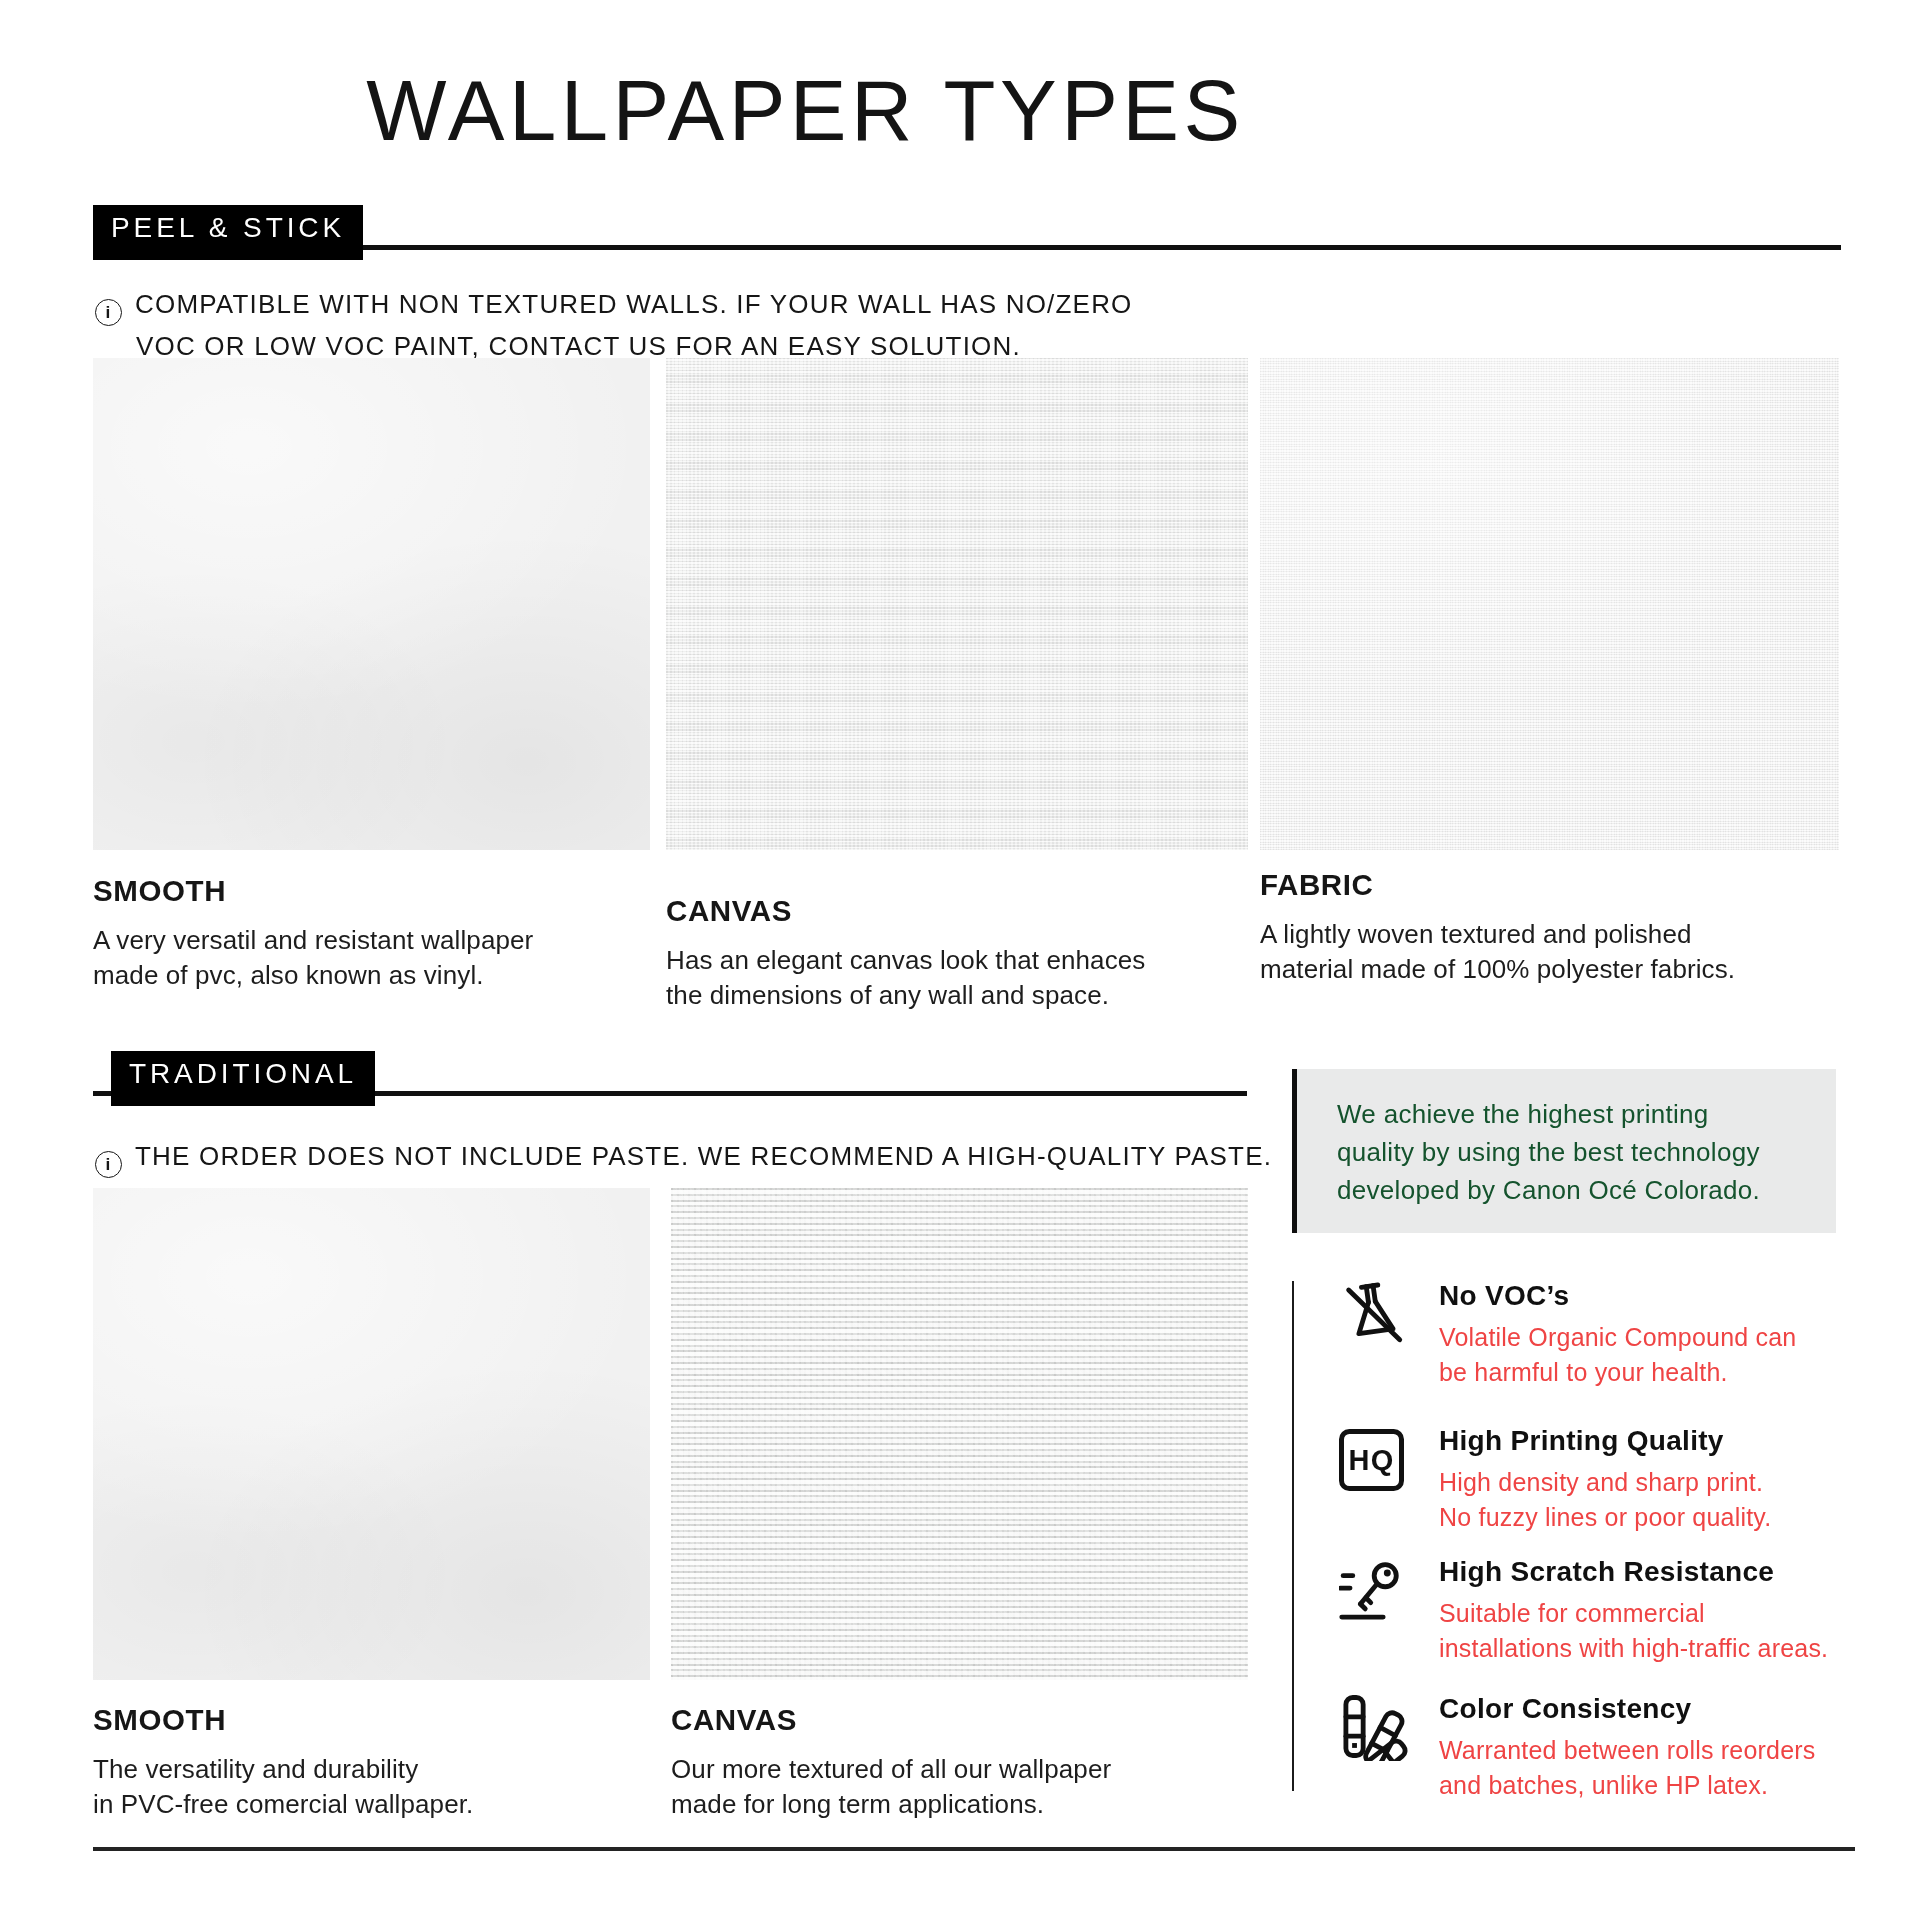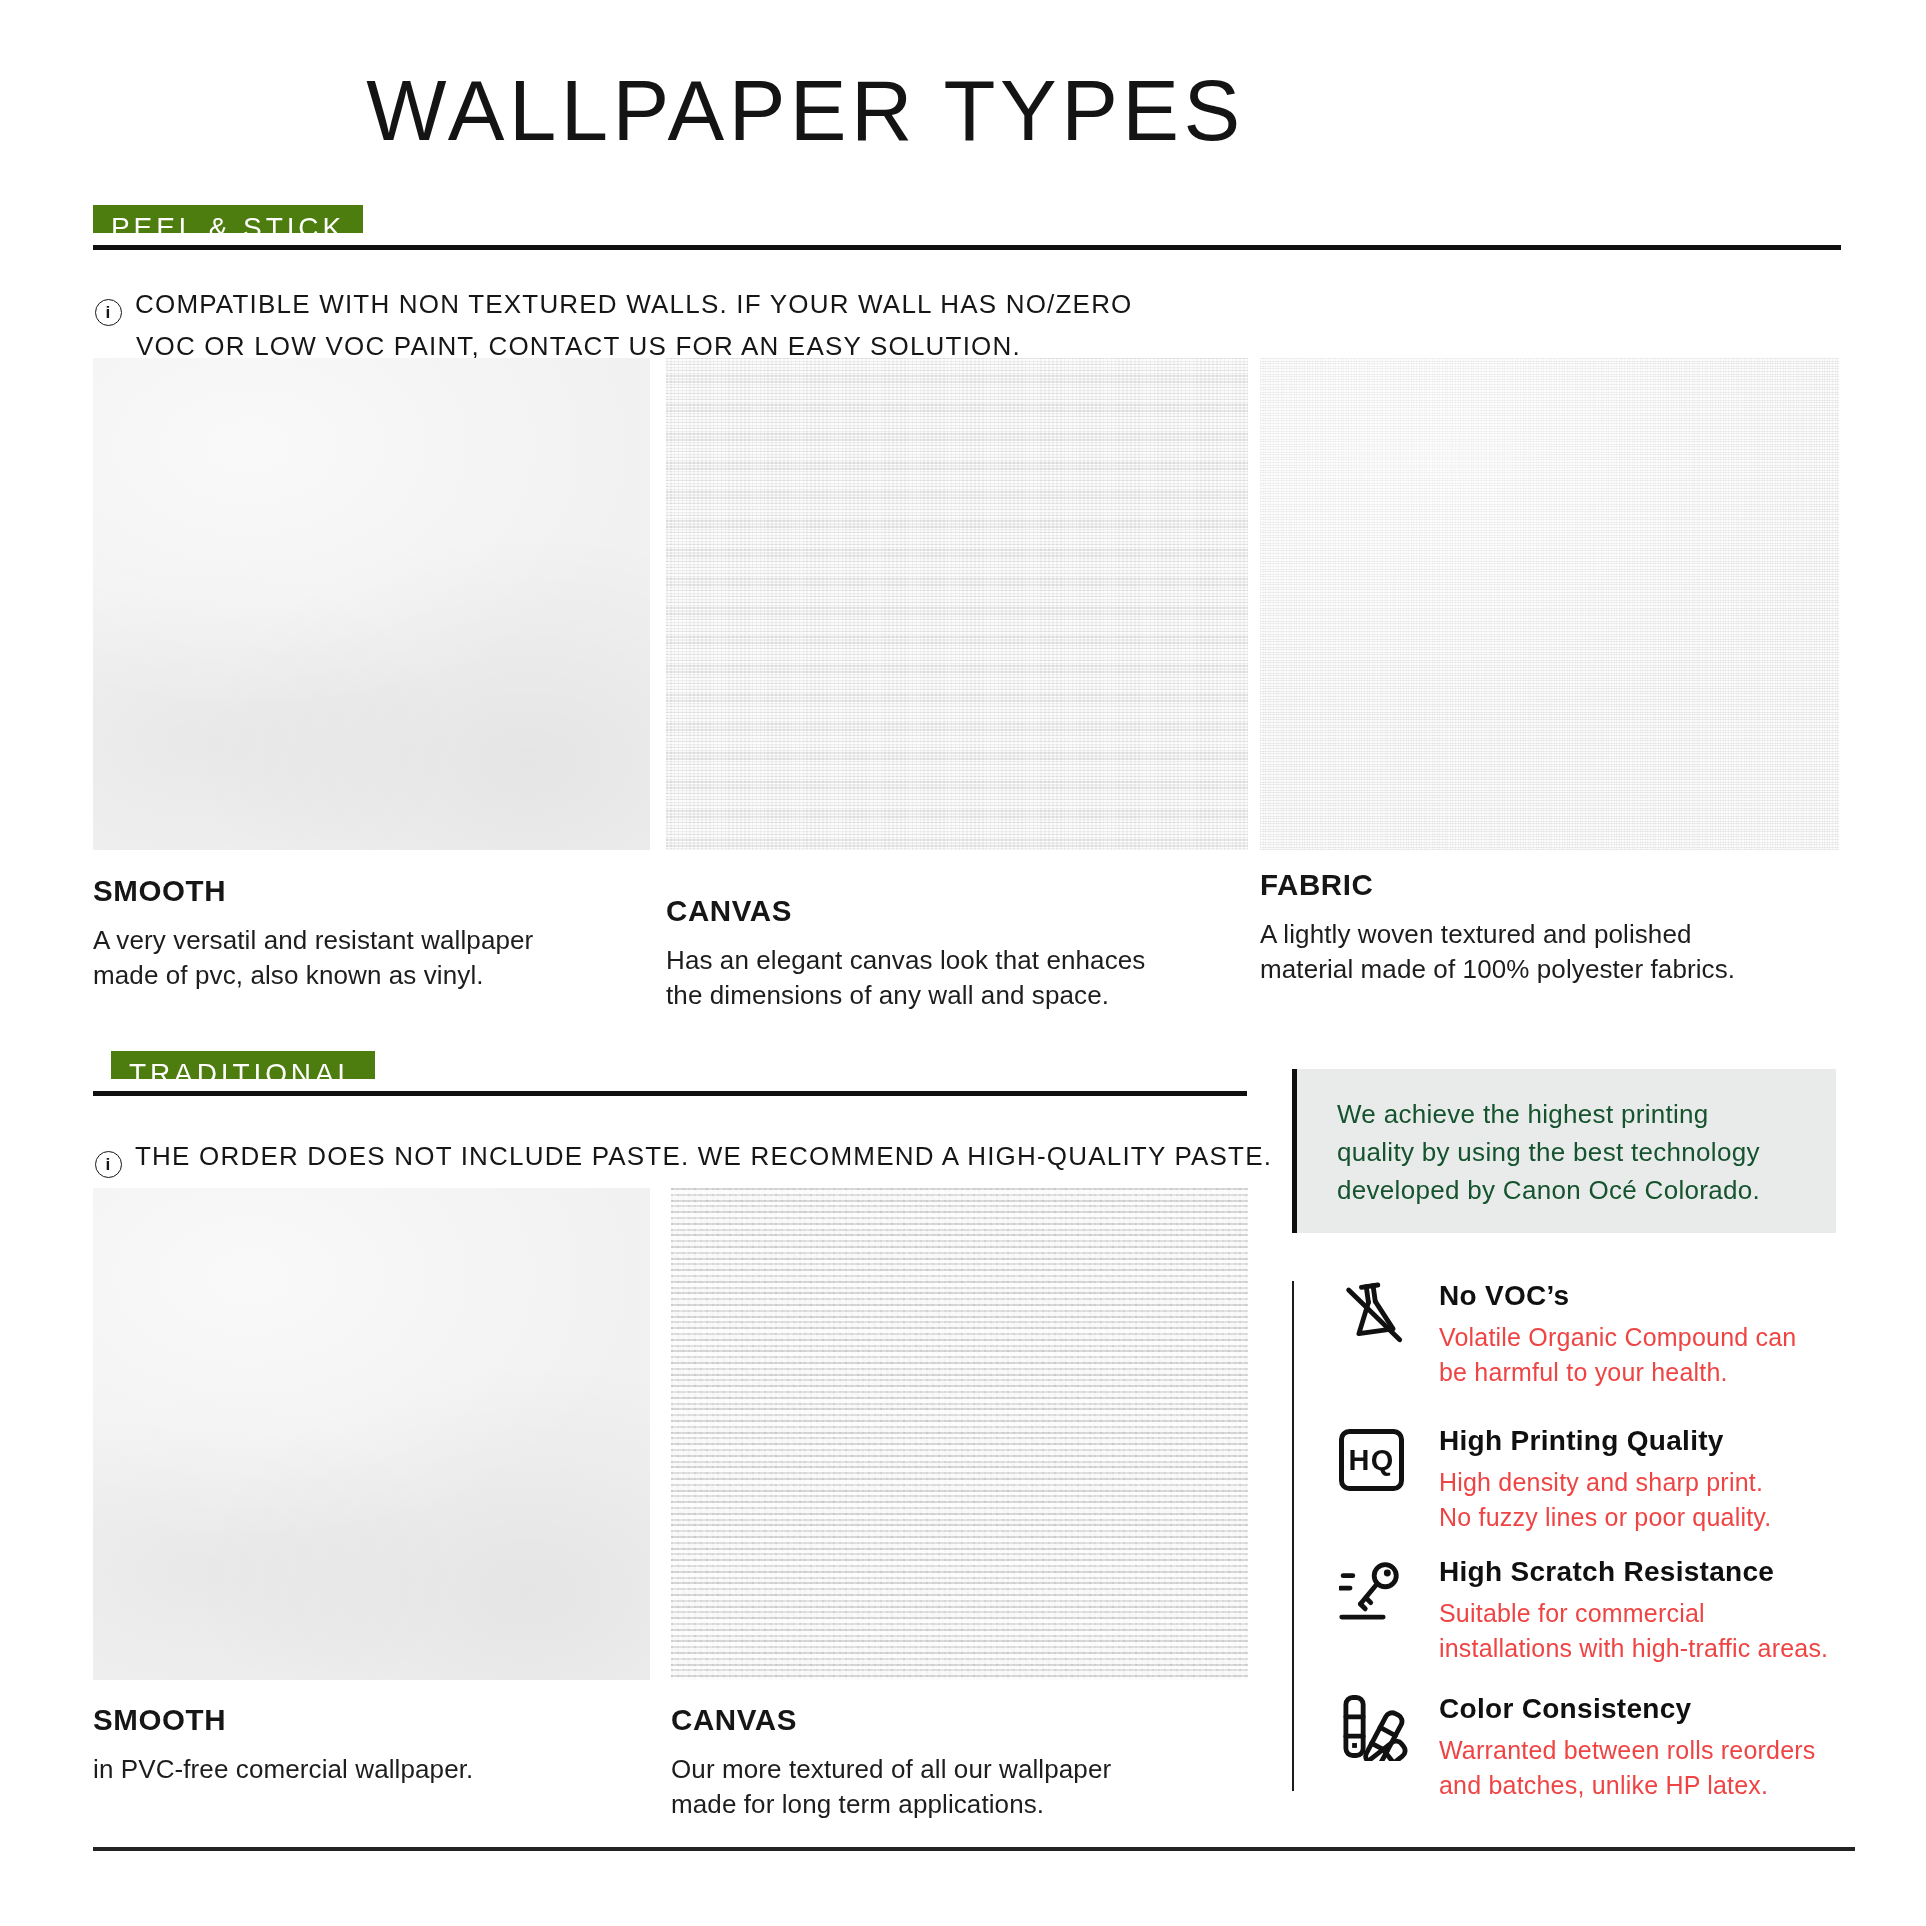--- a/index.html
+++ b/index.html
@@ -12,21 +12,21 @@
   
   .page-title{
     position:absolute; top:64px; left:93px; width:1425px;
     text-align:center; font-size:85px; font-weight:300;
     letter-spacing:4.5px; color:#141414; line-height:1.1; white-space:nowrap;
   }
 
   
   .sec-header{ position:absolute; height:45px; border-bottom:5.8px solid #101010; }
   .sec-header .sec-label{
-    display:inline-block; height:28px; line-height:46px; background:#4d7c0f; color:#ffffff;
+    display:inline-block; height:55px; line-height:46px; background:#000000; color:#ffffff;
     font-size:28px; font-weight:500; letter-spacing:3.9px; padding:0 18px; white-space:nowrap;
   }
   .sec1{ top:205px; left:93px; width:1748px; }
   .sec2{ top:1051px; left:93px; width:1154px;padding-left:18px; }
 
   
   .info-note{ position:absolute; left:95px; font-size:26px; letter-spacing:1.2px;
     color:#161616; line-height:41px; font-weight:400; white-space:nowrap; }
   .info1{ top:284px; }
   .info2{ top:1136px; }
@@ -151,20 +151,21 @@
       <span class="info-icon">i</span><span>THE ORDER DOES NOT INCLUDE PASTE. WE RECOMMEND A HIGH-QUALITY PASTE.</span>
     </div>
   </div>
 
   <div class="swatch tex-smooth" style="left:93px; top:1188px; width:557px; height:492px;"></div>
   <div class="swatch tex-canvas-coarse" style="left:671px; top:1188px; width:577px; height:492px;"></div>
 
   <div class="caption" style="left:93px; top:1703px; width:557px;">
     <div class="cap-name">SMOOTH</div>
     <div class="cap-desc">
+      <div>The versatility and durability</div>
       <div>in PVC-free comercial wallpaper.</div>
     </div>
   </div>
   <div class="caption" style="left:671px; top:1703px; width:577px;">
     <div class="cap-name">CANVAS</div>
     <div class="cap-desc">
       <div>Our more textured of all our wallpaper</div>
       <div>made for long term applications.</div>
     </div>
   </div>

